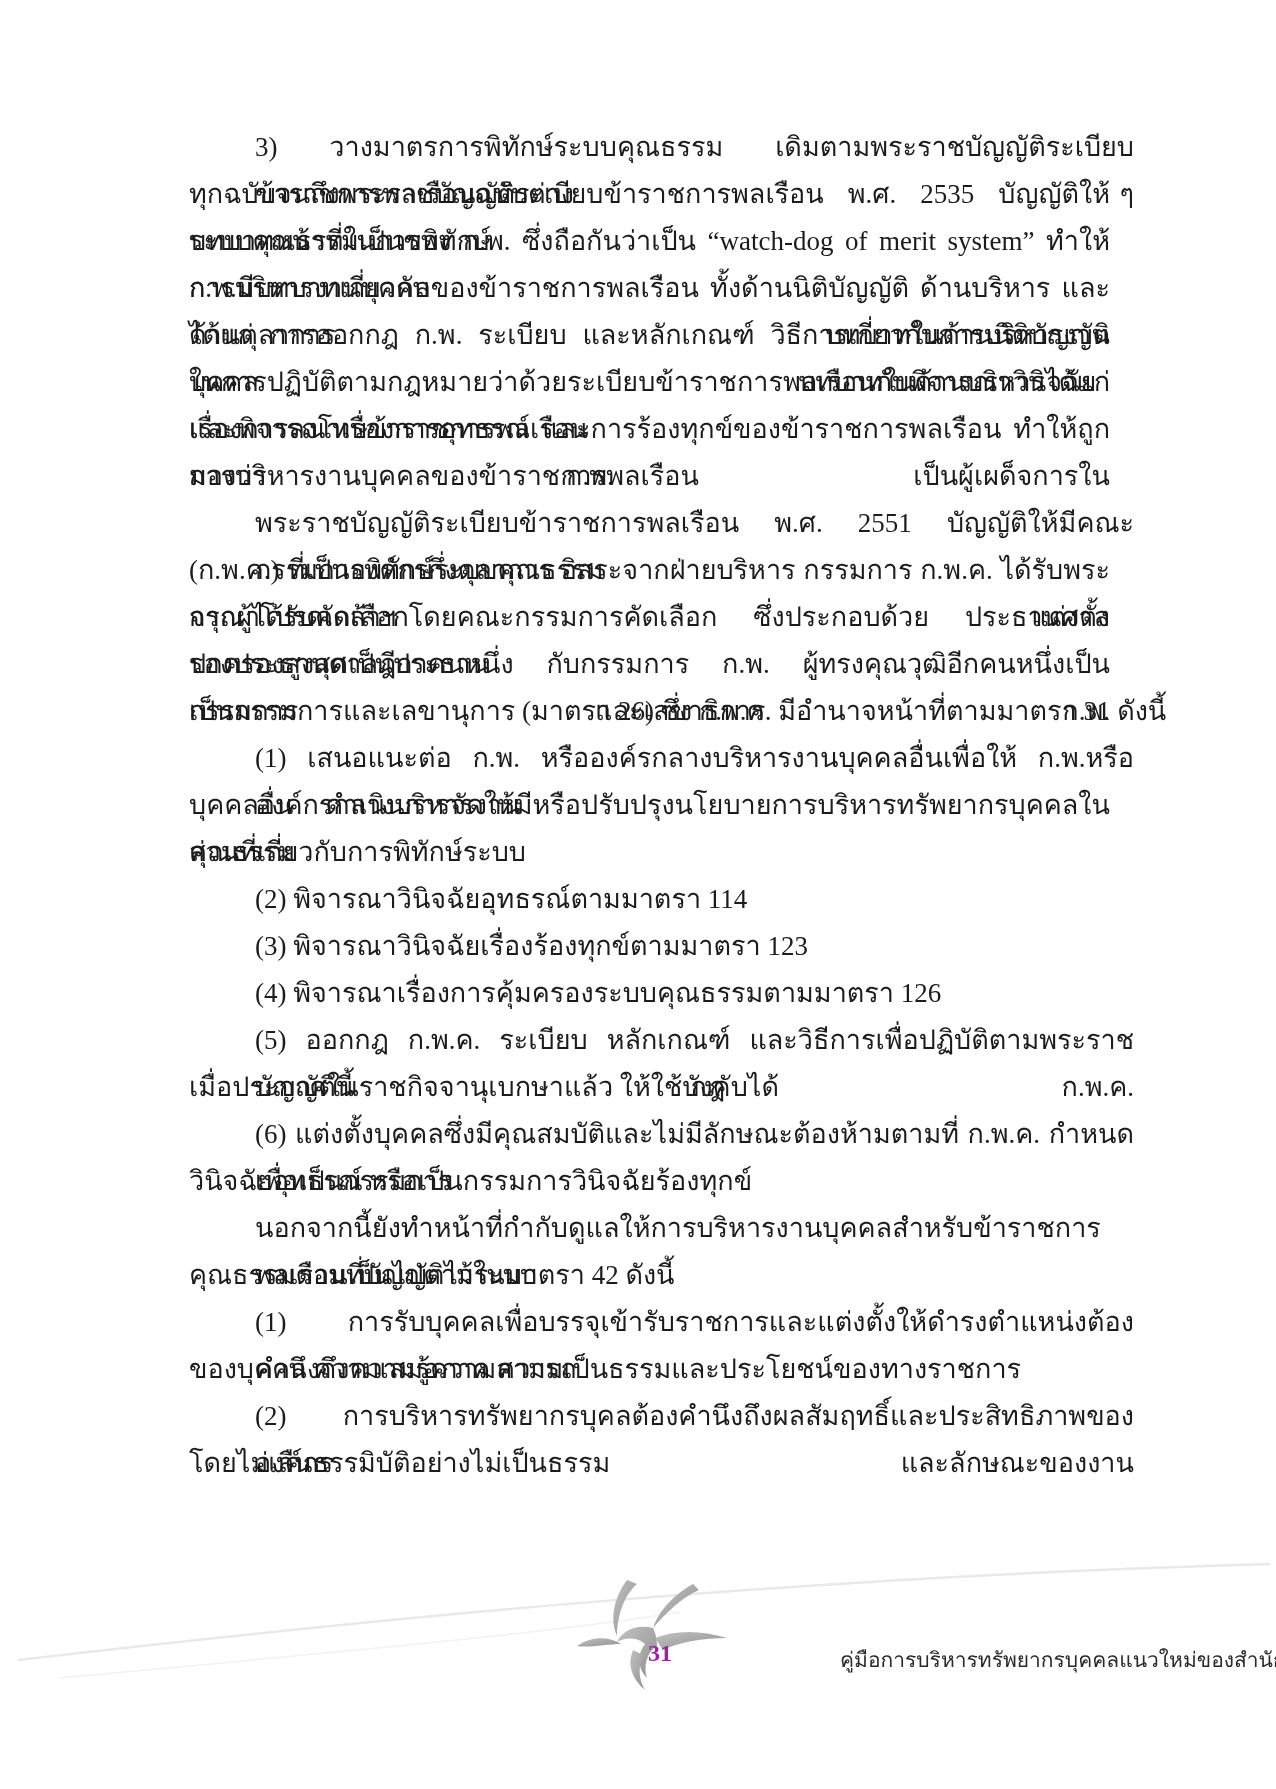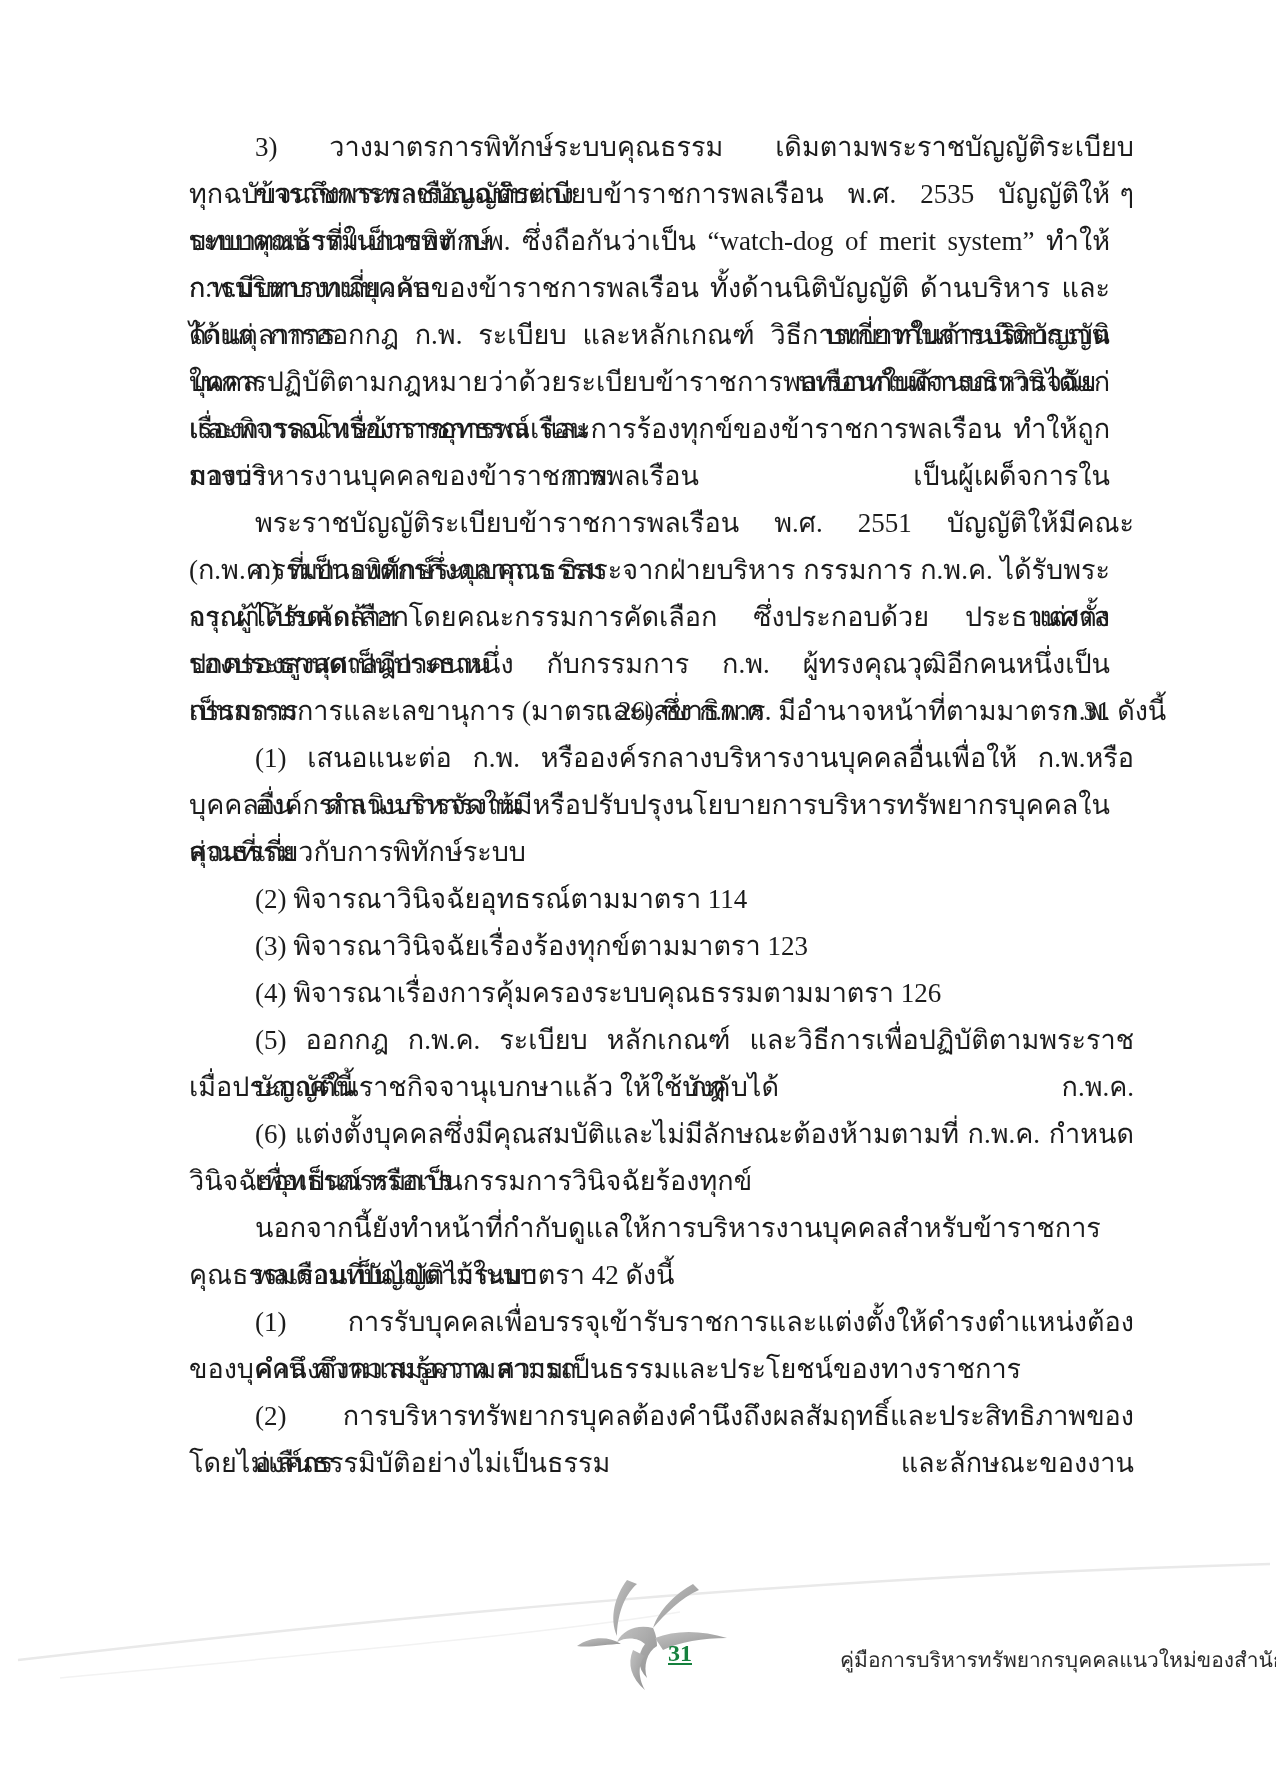--- a/index.html
+++ b/index.html
@@ -50,28 +50,27 @@
     left:0; top:0;
     pointer-events:none;
   }
   .logo{
     position:absolute;
     left:575px; top:40px;   
     width:155px; height:112px;
   }
   .page-number{
     position:absolute;
-    left:660px; top:100px;  
+    left:640px; top:100px;  
     width:40px;
     text-align:center;
     font-size:24px;
     font-weight:bold;
-    color:#15803d;
+    color:#a21caf;
     font-family:"Liberation Serif","DejaVu Serif",serif;
-    text-decoration:underline;
   }
   .book-title{
     position:absolute;
     left:840px; top:103px;  
     font-size:21px;
     color:#2a2a2a;
     white-space:nowrap;
   }
 </style>
 </head>

